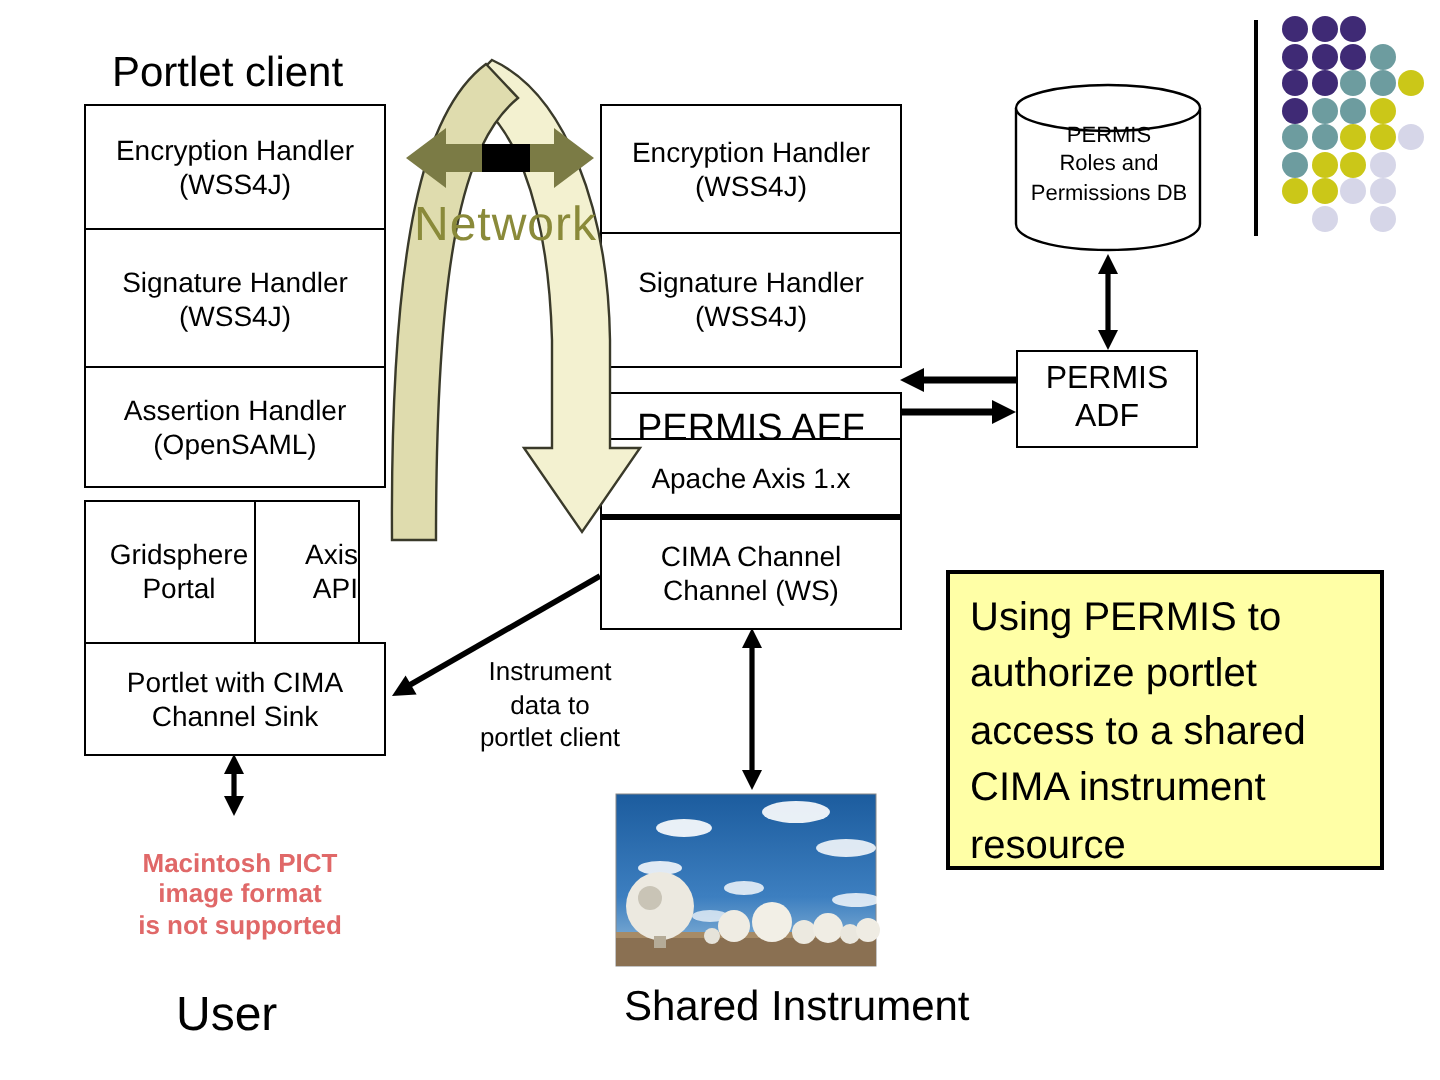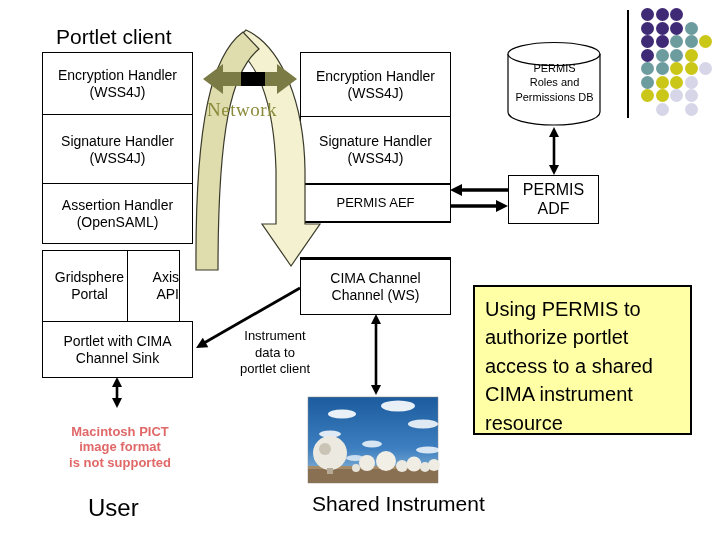--- a/index.html
+++ b/index.html
@@ -9,22 +9,22 @@
   }
   .box {
     position:absolute; background:#fff; border:1px solid #000;
     display:flex; flex-direction:column; align-items:center; justify-content:center;
     text-align:center; font-size:14px; line-height:1.18; z-index:2;
   }
   .title { position:absolute; font-size:21px; z-index:2; white-space:nowrap; }
   .lbl { position:absolute; text-align:center; z-index:4; }
   #svg-layer { position:absolute; left:0; top:0; z-index:3; pointer-events:none; }
   #network-label {
-    left:207px; top:99px; width:92px; font-size:19px; color:#8a8a3a; z-index:4;
-    text-align:left; letter-spacing:0.5px;font-family:Liberation Serif, serif;
+    left:207px; top:99px; width:92px; font-size:24px; color:#8a8a3a; z-index:4;
+    text-align:left; letter-spacing:0.5px;
   }
   #permis-db-label { left:508px; top:61px; width:93px; font-size:11px; line-height:1.3; z-index:4; }
   #permis-adf-box { left:508px; top:175px; width:89px; height:47px; font-size:16px; }
   #note-box {
     left:473px; top:285px; width:219px; height:150px; background:#ffffa6;
     border:2px solid #000; font-size:20px; line-height:1.42; z-index:2;
     padding:8px 0 0 10px; box-sizing:border-box; position:absolute; text-align:left;
   }
   #instrument-data-label { left:222px; top:328px; width:106px; font-size:13px; line-height:1.28; }
   #pict-error-label {
@@ -107,22 +107,25 @@
   </div>
 
   <div class="box" style="left:300px; top:52px; width:149px; height:64px;">
     <div>Encryption Handler</div>
     <div>(WSS4J)</div>
   </div>
   <div class="box" style="left:300px; top:116px; width:149px; height:66px;">
     <div>Signature Handler</div>
     <div>(WSS4J)</div>
   </div>
-  <div class="box semibold-bottom" style="left:300px; top:184px; width:149px; height:36px; font-size:13px;text-align:center;">
+  <div class="box semibold-bottom" style="left:300px; top:196px; width:149px; height:36px; font-size:19px;text-align:center;">
     <div>PERMIS AEF</div>
+  </div>
+  <div class="box" style="left:300px; top:219px; width:149px; height:38px;">
+    <div>Apache Axis 1.x</div>
   </div>
   <div class="box thick-top" style="left:300px; top:257px; width:149px; height:54px;">
     <div>CIMA Channel</div>
     <div>Channel (WS)</div>
   </div>
 
   <div class="box" id="permis-adf-box">
     <div>PERMIS</div>
     <div>ADF</div>
   </div>

